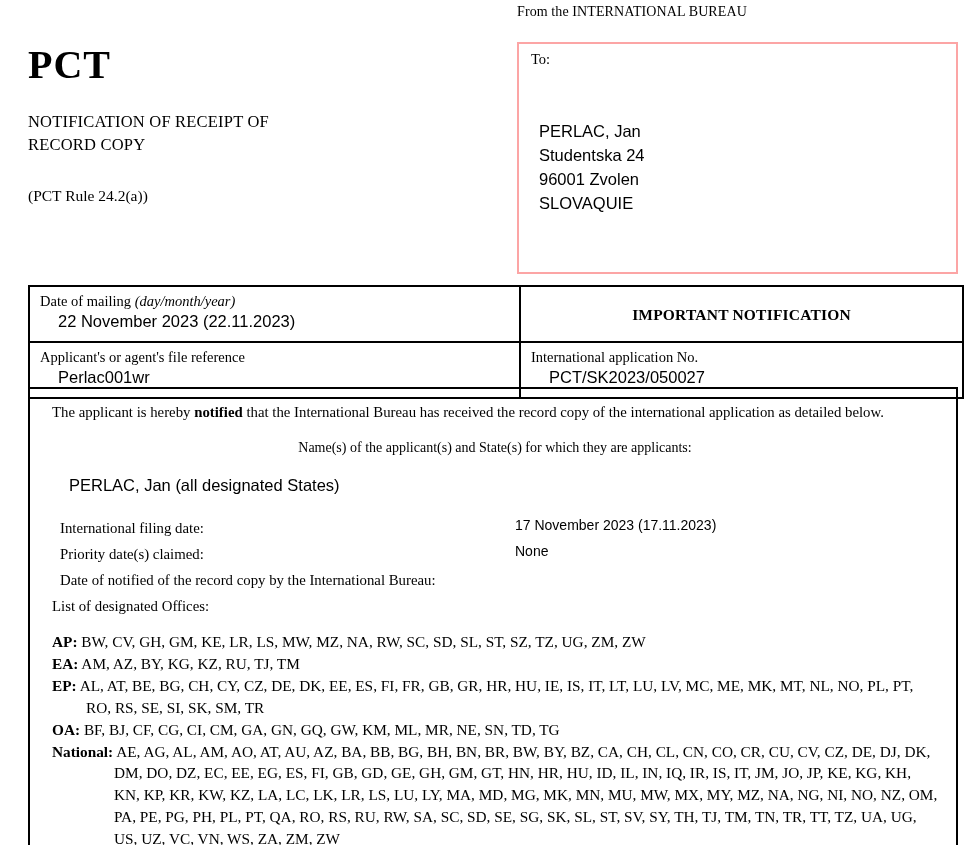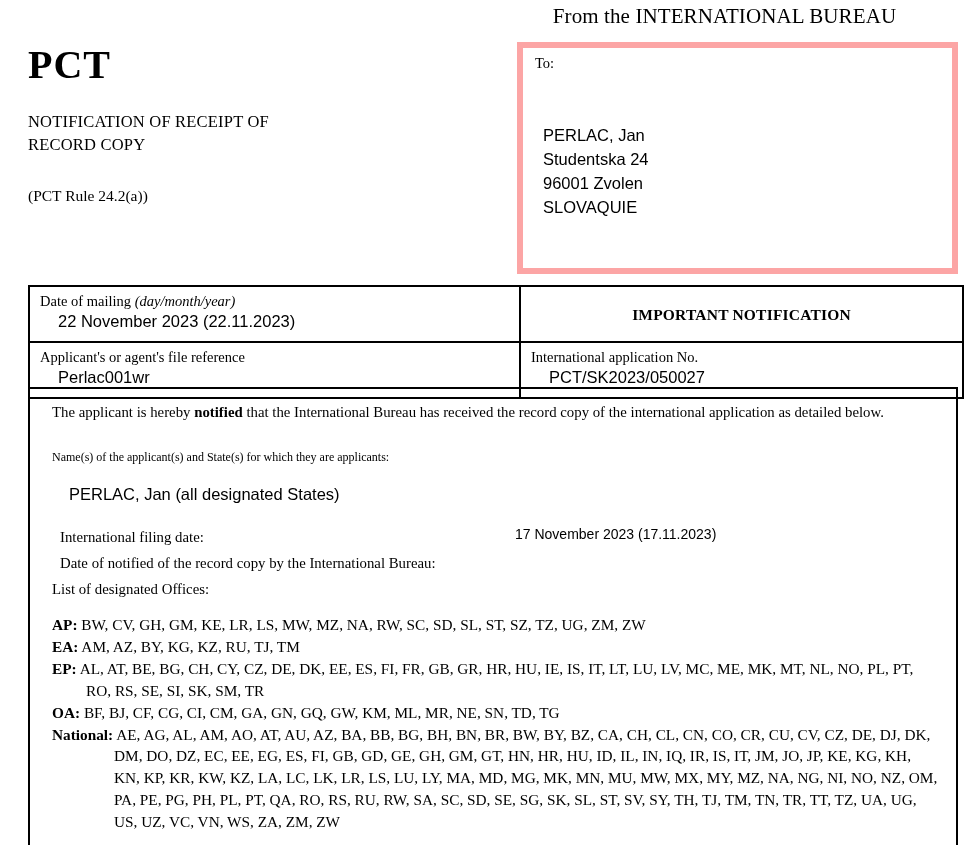--- a/index.html
+++ b/index.html
@@ -18,24 +18,23 @@
   }
 
   
   .serif { font-family: "Liberation Serif", "DejaVu Serif", serif; }
   .sans  { font-family: "Liberation Sans", "DejaVu Sans", sans-serif; }
 
   
   .from-bureau {
     position: absolute;
     top: 4px;
-    left: 504px;
+    left: 517px;
     width: 441px;
-    text-align: center;
-    font-size: 21px;
+    font-size: 14px;
     letter-spacing: 0.1px;
   }
 
   
   .title-block {
     position: absolute;
     top: 40px;
     left: 28px;
     width: 466px;
     text-align: left;
@@ -58,21 +57,21 @@
     font-size: 15.5px;
   }
 
   
   .to-box {
     position: absolute;
     top: 42px;
     left: 517px;
     width: 441px;
     height: 232px;
-    border: 6px solid #fca5a5;
+    border: 2px solid #fca5a5;
     box-sizing: border-box;
   }
   .to-label {
     position: absolute;
     top: 7px;
     left: 12px;
     font-size: 14.5px;
   }
   .to-address {
     position: absolute;
@@ -135,22 +134,23 @@
     box-sizing: border-box;
     padding: 14px 18px 0 22px;
   }
   .intro-line {
     font-size: 14.8px;
     line-height: 1.3;
   }
   .intro-line b { font-weight: bold; }
 
   .applicants-heading {
-    font-size: 12px;
-    margin-top: 28px;
+    font-size: 14px;
+    margin-top: 18px;
+    text-align: center;
   }
   .applicant-name {
     font-size: 16.5px;
     margin-top: 20px;
     padding-left: 17px;
   }
 
   
   .dates {
     margin-top: 22px;
@@ -257,20 +257,24 @@
   <div class="applicants-heading serif">Name(s) of the applicant(s) and State(s) for which they are applicants:</div>
 
   <div class="applicant-name sans">PERLAC, Jan (all designated States)</div>
 
   <div class="dates">
     <div class="date-row">
       <span class="dlabel serif">International filing date:</span>
       <span class="dvalue sans">17 November 2023 (17.11.2023)</span>
     </div>
     <div class="date-row">
+      <span class="dlabel serif">Priority date(s) claimed:</span>
+      <span class="dvalue sans">None</span>
+    </div>
+    <div class="date-row">
       <span class="dlabel serif">Date of notified of the record copy by the International Bureau:</span>
     </div>
   </div>
 
   <div class="offices-heading serif">List of designated Offices:</div>
 
   <div class="offices serif">
     <div class="office-row">
       <span class="office-code">AP:</span>
       <span>BW, CV, GH, GM, KE, LR, LS, MW, MZ, NA, RW, SC, SD, SL, ST, SZ, TZ, UG, ZM, ZW</span>

